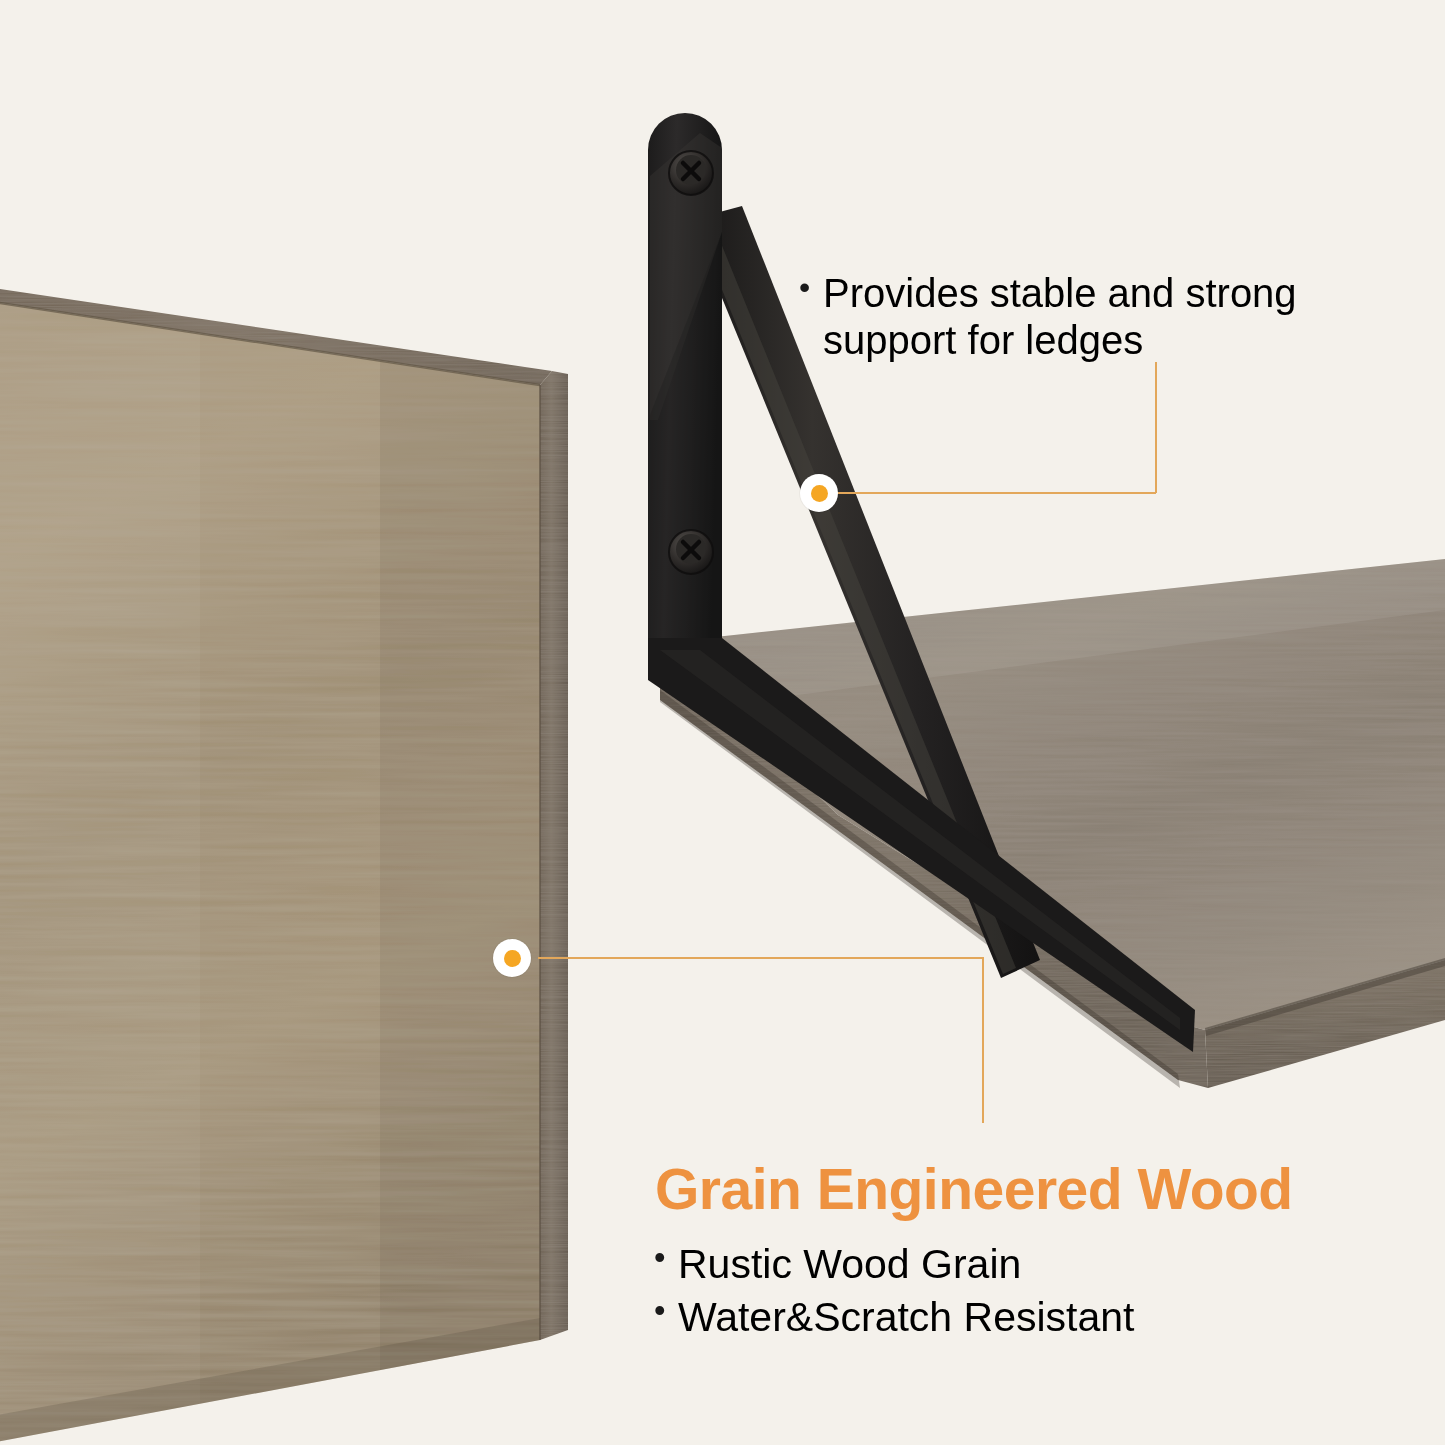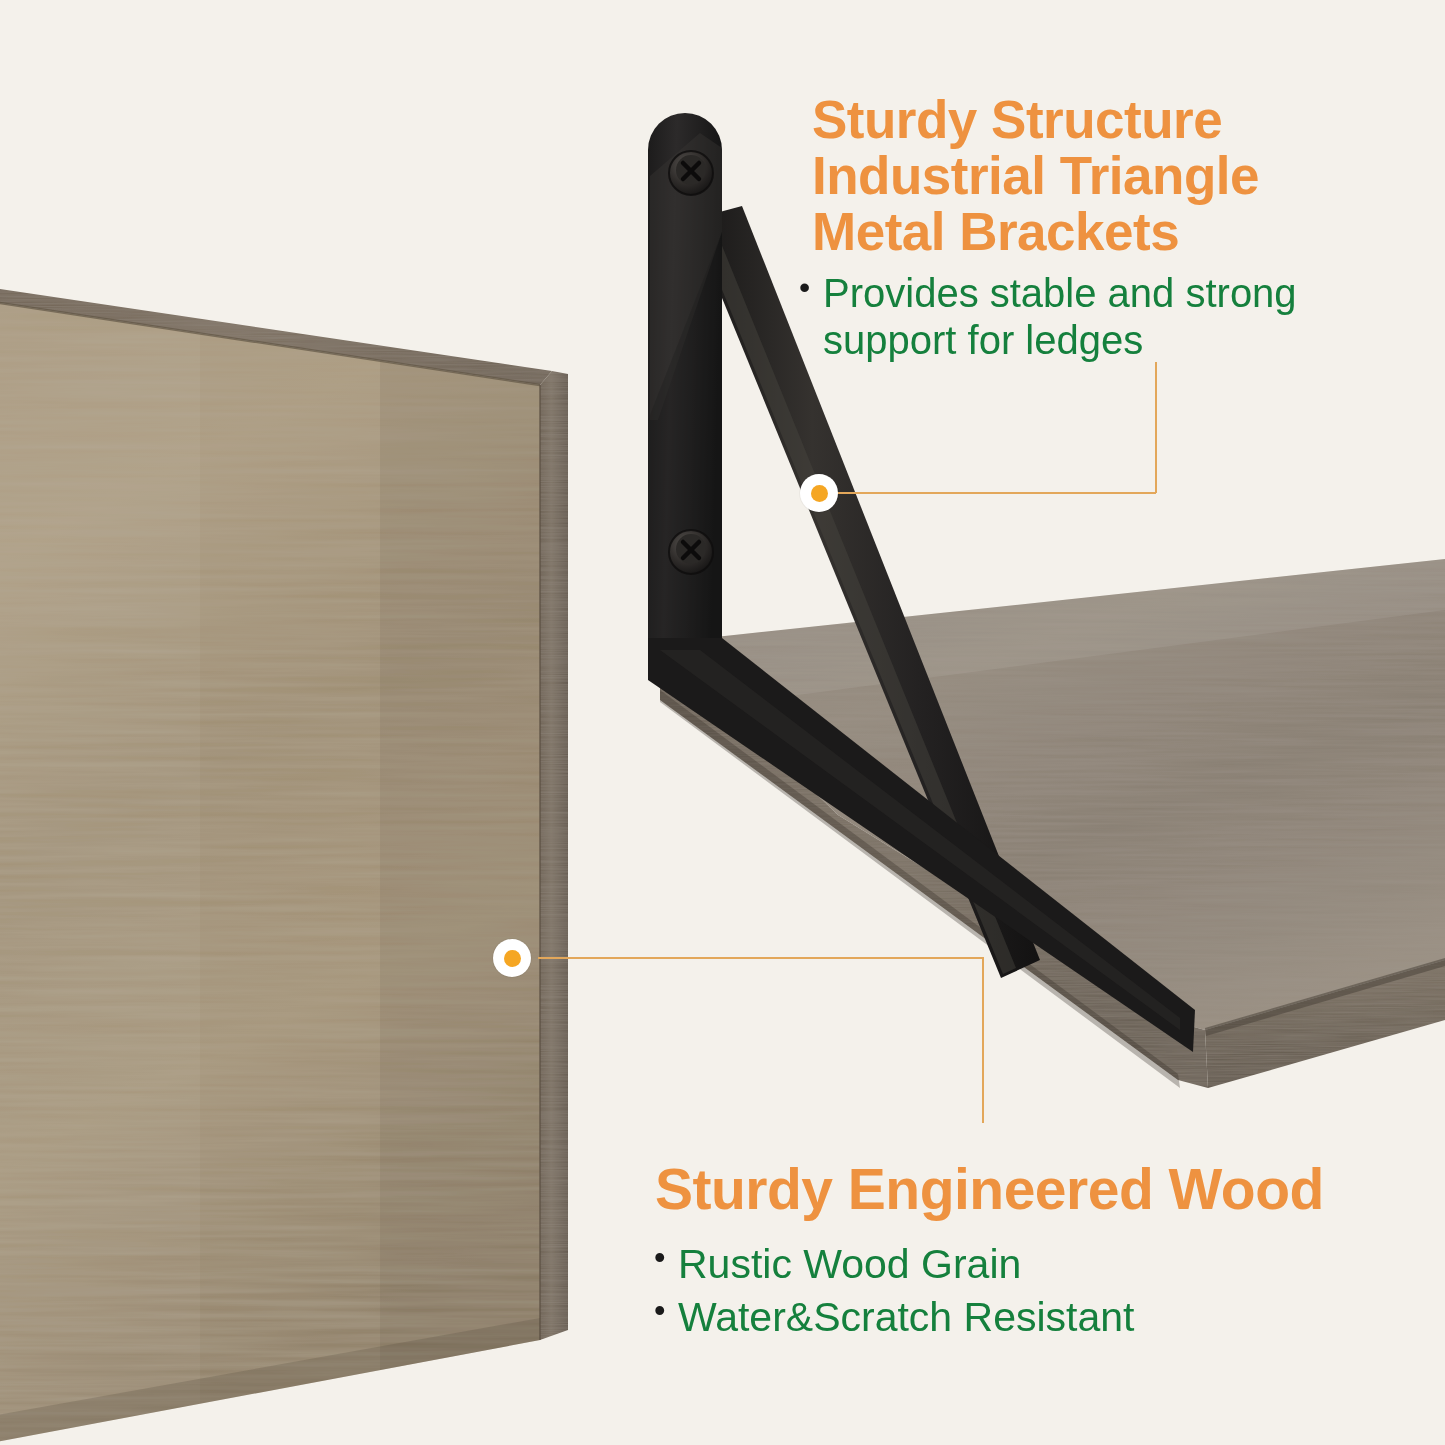--- a/index.html
+++ b/index.html
@@ -82,21 +82,21 @@
     top: 1160px;
     width: 790px;
     font-size: 57px;
     line-height: 1.02;
   }
   .bullets {
     position: absolute;
     list-style: none;
     margin: 0;
     padding: 0;
-    color: #15803d;
+    color: #000000;
   }
   .bullets li {
     position: relative;
     padding-left: 26px;
     font-weight: 400;
   }
   .bullets li::before {
     content: "\2022";
     position: absolute;
     left: 2px;
@@ -271,34 +271,31 @@
       <path d="M -20,1418 L 540,1318 L 540,1340 L -20,1445 Z" fill="#4E4437" opacity="0.22"></path>
     </g>
   </svg>
 
   <div class="connector">
     <div class="conn-h" style="left: 826px; top: 492px; width: 330px; border-top-color: rgb(227, 167, 90);"></div>
     <div class="conn-v" style="left: 1155px; top: 362px; height: 131px; border-left-color: rgb(227, 167, 90);"></div>
   </div>
   <div class="dot" style="left:800px; top:474px;"></div>
 
-  <h2 class="heading" id="heading-top" style="color: rgb(238, 146, 64);">Sturdy Structure
-Industrial Triangle
-Metal Brackets</h2>
 
   <ul class="bullets" id="bullets-top">
     <li>Provides stable and strong support for ledges</li>
   </ul>
 
   <div class="connector">
     <div class="conn-h" style="left: 538px; top: 957px; width: 446px; border-top-color: rgb(227, 167, 90);"></div>
     <div class="conn-v" style="left: 982px; top: 957px; height: 166px; border-left-color: rgb(227, 167, 90);"></div>
   </div>
   <div class="dot" style="left:493px; top:939px;"></div>
 
-  <h2 class="heading" id="heading-bottom" style="color: rgb(238, 146, 64);">Sturdy Engineered Wood</h2>
+  <h2 class="heading" id="heading-bottom" style="color: rgb(238, 146, 64);">Grain Engineered Wood</h2>
 
   <ul class="bullets" id="bullets-bottom">
     <li>Rustic Wood Grain</li>
     <li>Water&amp;Scratch Resistant</li>
   </ul>
 
 </div>
 
 </body></html>

